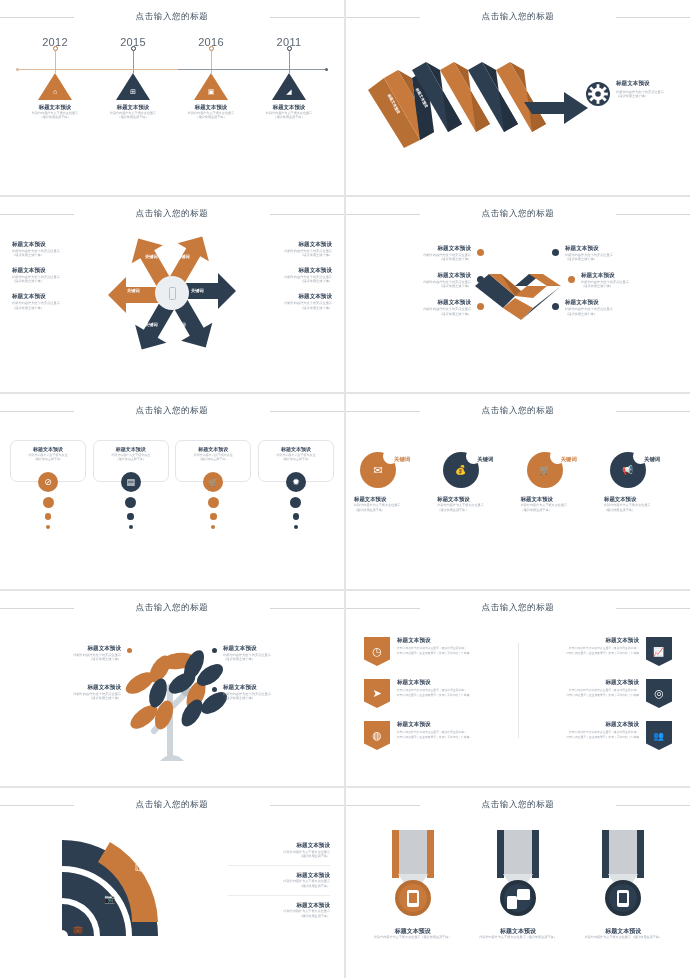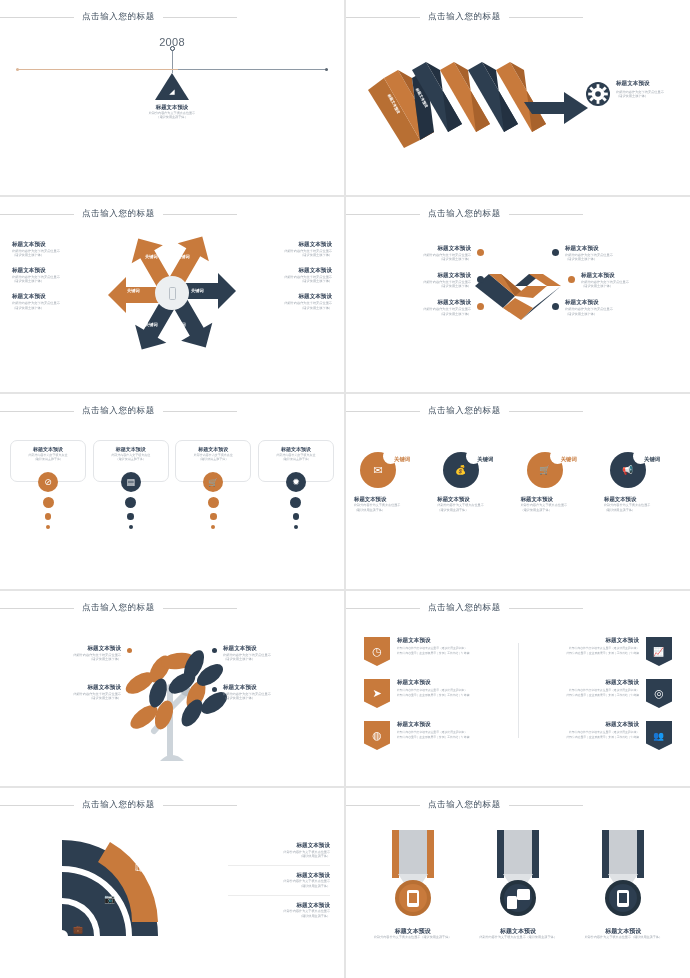--- a/index.html
+++ b/index.html
@@ -7,21 +7,21 @@
     width: 690px; height: 978px;
     background: #e8e8e8;
     font-family: "Liberation Sans", "DejaVu Sans", sans-serif;
     overflow: hidden;
   }
   .deck { display: grid; grid-template-columns: 344px 344px; grid-auto-rows: 195px; gap: 2px; background:#e4e4e4; }
   .deck > .slide:nth-last-child(-n+2){ height:196px; }
   .slide { background:#fff; position:relative; overflow:hidden; }
 
   
-  .hdr { position:absolute; top:11px; left:0; right:0; display:flex; align-items:center; justify-content:flex-start; gap:8px; }
+  .hdr { position:absolute; top:11px; left:0; right:0; display:flex; align-items:center; justify-content:space-between; gap:8px; }
   .hdr .rule { height:1px; background:#d7d7d7; width:74px; }
   .hdr .ttl { font-size:8.5px; color:#3b4a5a; letter-spacing:.6px; white-space:nowrap; }
 
   
   .tt { font-size:5.6px; font-weight:bold; color:#37465a; line-height:1.35; white-space:nowrap; }
   .bd { font-size:3.2px; color:#9aa2ab; line-height:1.5; }
   .kw { font-size:4.2px; color:#fff; font-weight:bold; }
 
   
   .s1-wrap { position:absolute; top:36px; left:16px; right:16px; }
@@ -131,27 +131,66 @@
     </div>
     <div class="s1-wrap">
       <div class="s1-axis">
         <div class="seg" style="left:0;width:52%;background:#dcb79a;"></div>
         <div class="seg" style="left:52%;right:0;background:#8e99a5;"></div>
         <div style="position:absolute;left:0;top:-1.5px;width:3px;height:3px;border-radius:50%;background:#dcb79a;"></div>
         <div style="position:absolute;right:0;top:-1.5px;width:3px;height:3px;border-radius:50%;background:#5b6672;"></div>
       </div>
       <div class="s1-years">
 
-
-
-
-
-
         <div class="s1-col">
-          <div class="s1-year">2008</div>
+          <div class="s1-year">2012</div>
+          <div class="s1-dot" style="border:1.3px solid #C87A3C;"></div>
+          <div class="s1-stem" style="background:#dcb79a;"></div>
+          <div class="s1-tri" style="border-bottom:27px solid #C87A3C;">
+            <span class="ic">⌂</span>
+          </div>
+          <div class="s1-txt">
+            <div class="tt">标题文本预设</div>
+            <div class="bd">此部分内容作为文字填充点位显示</div>
+            <div class="bd">（建议使用主题字体）</div>
+          </div>
+        </div>
+
+
+
+        <div class="s1-col">
+          <div class="s1-year">2015</div>
+          <div class="s1-dot" style="border:1.3px solid #2D3E50;"></div>
+          <div class="s1-stem" style="background:#8e99a5;"></div>
+          <div class="s1-tri" style="border-bottom:27px solid #2D3E50;">
+            <span class="ic">⊞</span>
+          </div>
+          <div class="s1-txt">
+            <div class="tt">标题文本预设</div>
+            <div class="bd">此部分内容作为文字填充点位显示</div>
+            <div class="bd">（建议使用主题字体）</div>
+          </div>
+        </div>
+
+        <div class="s1-col">
+          <div class="s1-year">2016</div>
+          <div class="s1-dot" style="border:1.3px solid #C87A3C;"></div>
+          <div class="s1-stem" style="background:#dcb79a;"></div>
+          <div class="s1-tri" style="border-bottom:27px solid #C87A3C;">
+            <span class="ic">▣</span>
+          </div>
+          <div class="s1-txt">
+            <div class="tt">标题文本预设</div>
+            <div class="bd">此部分内容作为文字填充点位显示</div>
+            <div class="bd">（建议使用主题字体）</div>
+          </div>
+        </div>
+
+        <div class="s1-col">
+          <div class="s1-year">2011</div>
           <div class="s1-dot" style="border:1.3px solid #2D3E50;"></div>
           <div class="s1-stem" style="background:#8e99a5;"></div>
           <div class="s1-tri" style="border-bottom:27px solid #2D3E50;">
             <span class="ic">◢</span>
           </div>
           <div class="s1-txt">
             <div class="tt">标题文本预设</div>
             <div class="bd">此部分内容作为文字填充点位显示</div>
             <div class="bd">（建议使用主题字体）</div>
           </div>

